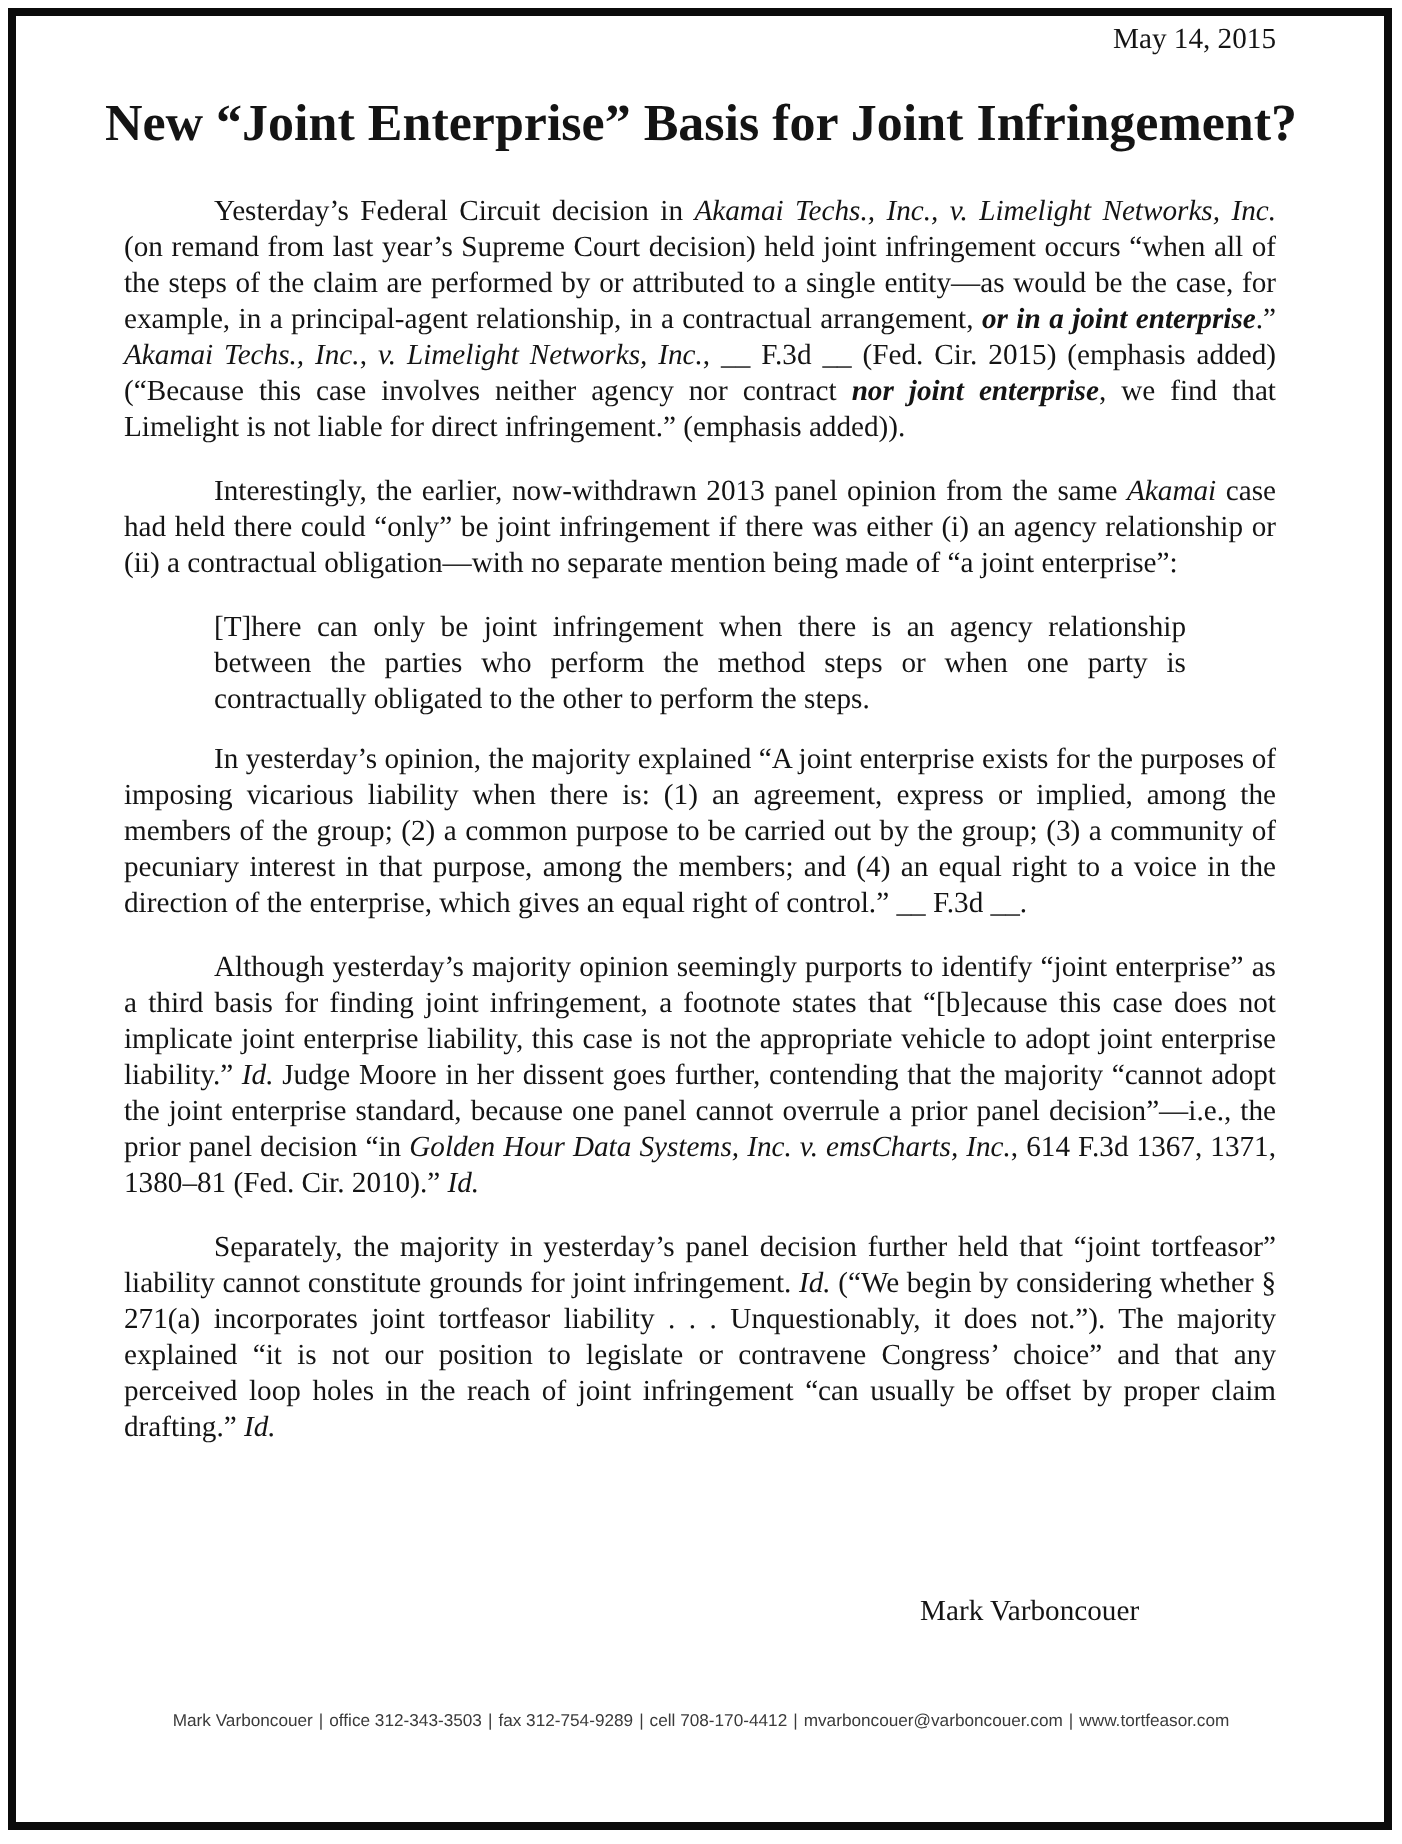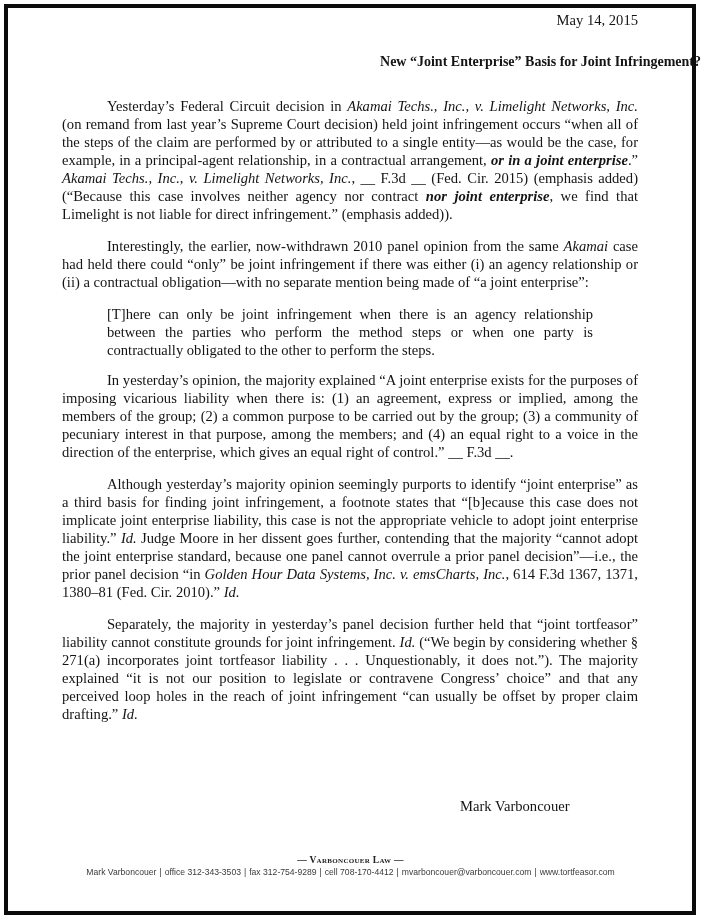--- a/index.html
+++ b/index.html
@@ -10,22 +10,22 @@
   }
   .doc {
     position: absolute; left: 0; top: 0; width: 701px; height: 782px;
     font-family: "Liberation Serif", "DejaVu Serif", serif;
     color: #141414; font-size: 14.6px; line-height: 18px;
   }
   .date {
     position: absolute; right: 63px; top: 11px; font-size: 14.6px;
   }
   .title {
-    position: absolute; left: 0; width: 701px; top: 49px; text-align: right;
-    font-weight: bold; font-size: 14px; line-height: 26px; margin: 0;
+    position: absolute; left: 0; width: 701px; top: 49px; text-align: center;
+    font-weight: bold; font-size: 26px; line-height: 26px; margin: 0;
   }
   .body { position: absolute; left: 62px; top: 97px; width: 576px; }
   .para { margin: 0 0 14px 0; text-align: justify; text-indent: 45px; }
   .blockquote {
     margin: 0 0 12px 45px; width: 486px; text-align: justify; text-indent: 0;
   }
   .cite { margin: 0 0 14px 0; text-indent: 0; }
   i, em { font-style: italic; }
   .bi { font-style: italic; font-weight: bold; }
   .signature {
@@ -49,34 +49,33 @@
 
 <div class="page-frame"></div>
 
 <div class="doc">
   <div class="date">May 14, 2015</div>
   <h1 class="title">New “Joint Enterprise” Basis for Joint Infringement?</h1>
 
   <div class="body">
     <p class="para"><span>Yesterday’s Federal Circuit decision in </span><i>Akamai Techs., Inc., v. Limelight Networks, Inc.</i><span> (on remand from last year’s Supreme Court decision) held joint infringement occurs “when all of the steps of the claim are performed by or attributed to a single entity—as would be the case, for example, in a principal-agent relationship, in a contractual arrangement, </span><span class="bi">or in a joint enterprise</span><span>.” </span><i>Akamai Techs., Inc.</i><span>, </span><i>v. Limelight Networks, Inc.</i><span>, __ F.3d __ (Fed. Cir. 2015) (emphasis added) (“Because this case involves neither agency nor contract </span><span class="bi">nor joint enterprise</span><span>, we find that Limelight is not liable for direct infringement.” (emphasis added)).</span></p>
 
-    <p class="para"><span>Interestingly, the earlier, now-withdrawn 2010 panel opinion from the same </span><i>Akamai</i><span> case had held there could “only” be joint infringement if there was either (i) an agency relationship or (ii) a contractual obligation—with no separate mention being made of “a joint enterprise”:</span></p>
+    <p class="para"><span>Interestingly, the earlier, now-withdrawn 2013 panel opinion from the same </span><i>Akamai</i><span> case had held there could “only” be joint infringement if there was either (i) an agency relationship or (ii) a contractual obligation—with no separate mention being made of “a joint enterprise”:</span></p>
 
     <p class="blockquote">[T]here can only be joint infringement when there is an agency relationship between the parties who perform the method steps or when one party is contractually obligated to the other to perform the steps.</p>
 
 
     <p class="para">In yesterday’s opinion, the majority explained “A joint enterprise exists for the purposes of imposing vicarious liability when there is:  (1) an agreement, express or implied, among the members of the group; (2) a common purpose to be carried out by the group; (3) a community of pecuniary interest in that purpose, among the members; and (4) an equal right to a voice in the direction of the enterprise, which gives an equal right of control.”  __ F.3d __.</p>
 
     <p class="para"><span>Although yesterday’s majority opinion seemingly purports to identify “joint enterprise” as a third basis for finding joint infringement, a footnote states that “[b]ecause this case does not implicate joint enterprise liability, this case is not the appropriate vehicle to adopt joint enterprise liability.”  </span><i>Id.</i><span>  Judge Moore in her dissent goes further, contending that the majority “cannot adopt the joint enterprise standard, because one panel cannot overrule a prior panel decision”—i.e., the prior panel decision “in </span><i>Golden Hour Data Systems, Inc. v. emsCharts, Inc.</i><span>, 614 F.3d 1367, 1371, 1380–81 (Fed. Cir. 2010).” </span><i>Id.</i></p>
 
     <p class="para"><span>Separately, the majority in yesterday’s panel decision further held that “joint tortfeasor” liability cannot constitute grounds for joint infringement.  </span><i>Id.</i><span> (“We begin by considering whether § 271(a) incorporates joint tortfeasor liability . . . Unquestionably, it does not.”).  The majority explained “it is not our position to legislate or contravene Congress’ choice” and that any perceived loop holes in the reach of joint infringement “can usually be offset by proper claim drafting.”  </span><i>Id.</i></p>
 
   </div>
 
   <div class="signature">Mark Varboncouer</div>
 
   <div class="footer">
-    <div class="firm">— Varboncouer Law —</div>
     <div class="contact">
       <span>Mark Varboncouer</span><span class="sep">|</span><span>office 312-343-3503</span><span class="sep">|</span><span>fax 312-754-9289</span><span class="sep">|</span><span>cell 708-170-4412</span><span class="sep">|</span><span>mvarboncouer@varboncouer.com</span><span class="sep">|</span><span>www.tortfeasor.com</span>
     </div>
   </div>
 </div>
 
 </body></html>

